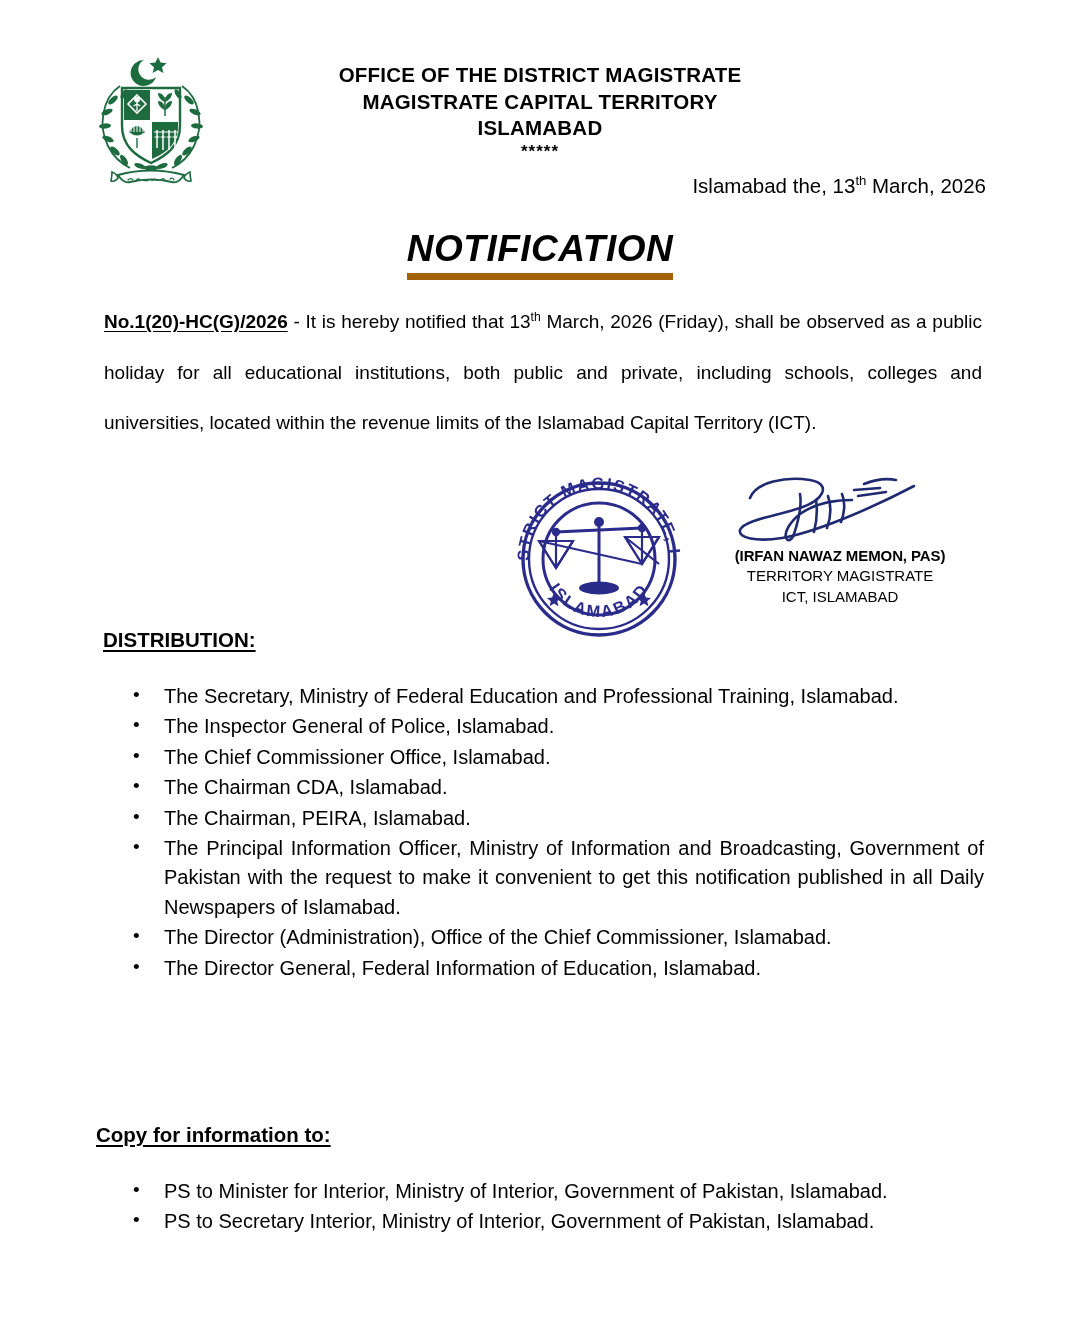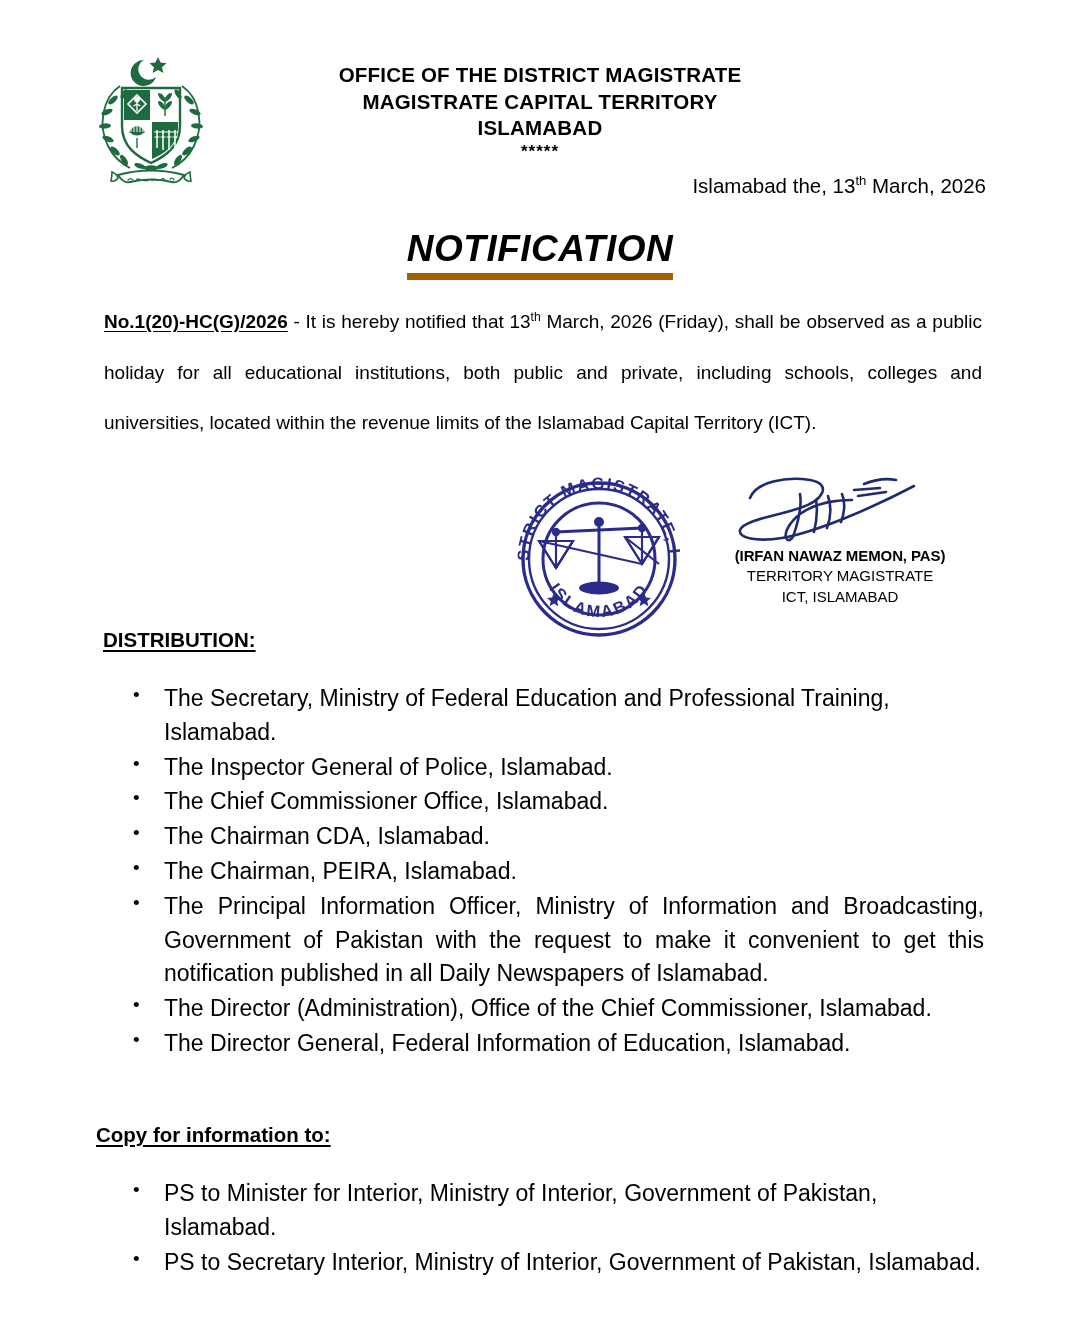--- a/index.html
+++ b/index.html
@@ -141,21 +141,21 @@
     text-underline-offset: 3px;
   }
   #dist-heading { left: 96px; top: 628px; margin-left: 7px; }
   #copy-heading { left: 96px; top: 1123px; }
 
   
   .bullet-list {
     position: absolute;
     left: 128px;
     width: 856px;
-    font-size: 23px;
+    font-size: 20px;
     line-height: 1.47;
   }
   #dist-list { top: 682px; }
   #copy-list { top: 1177px; }
 
   .bullet-item {
     position: relative;
     padding-left: 36px;
     text-align: justify;
     margin-bottom: 1px;

